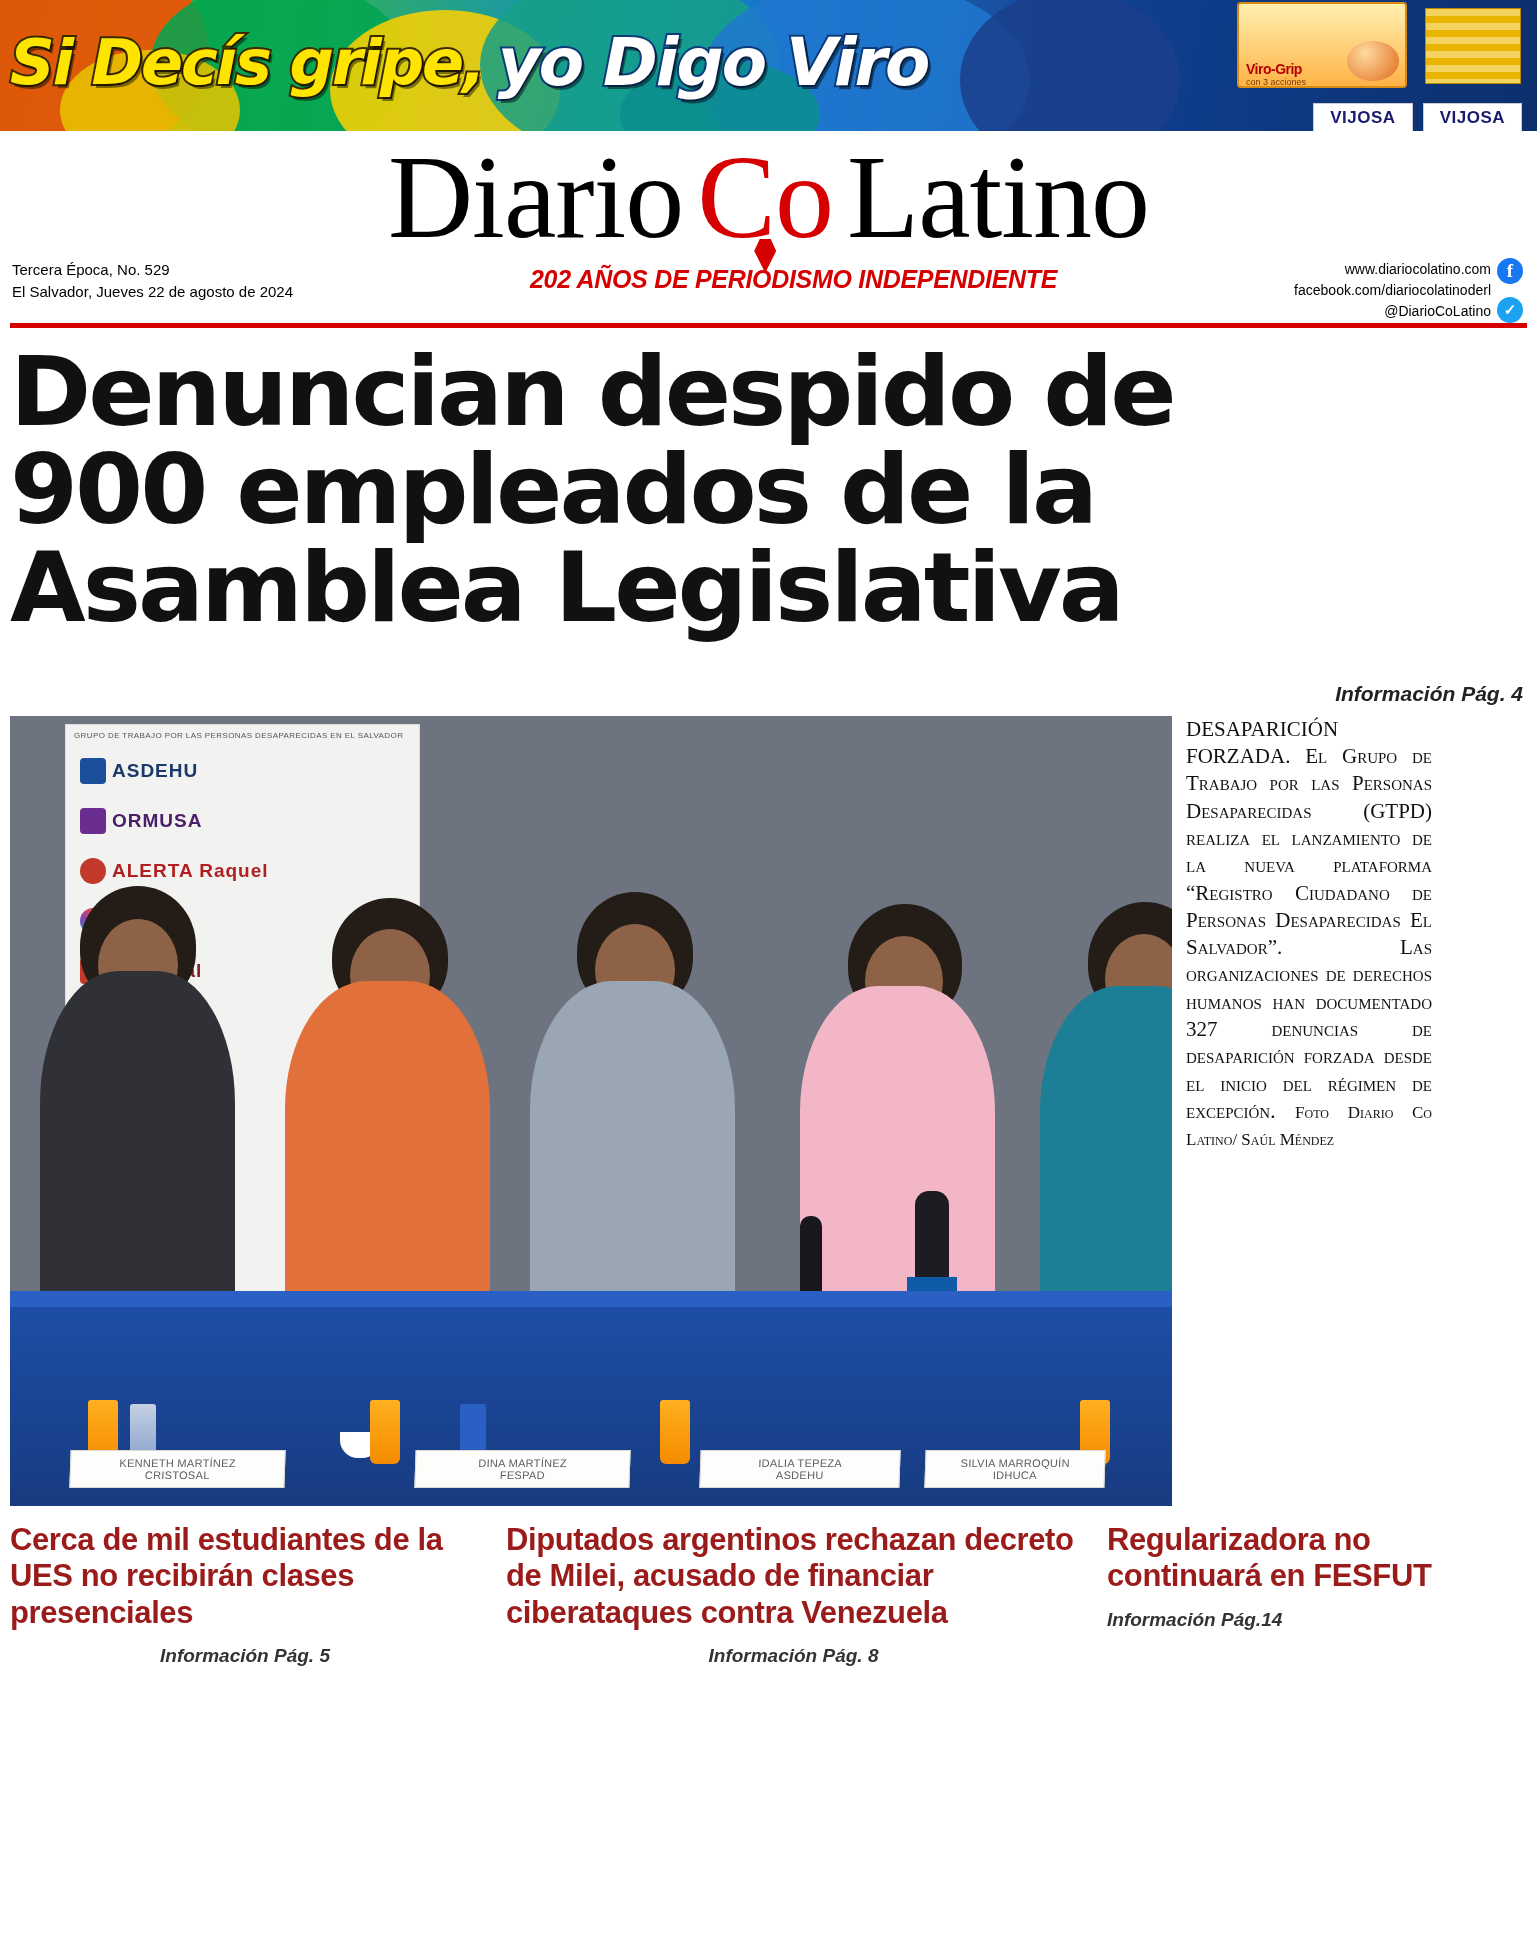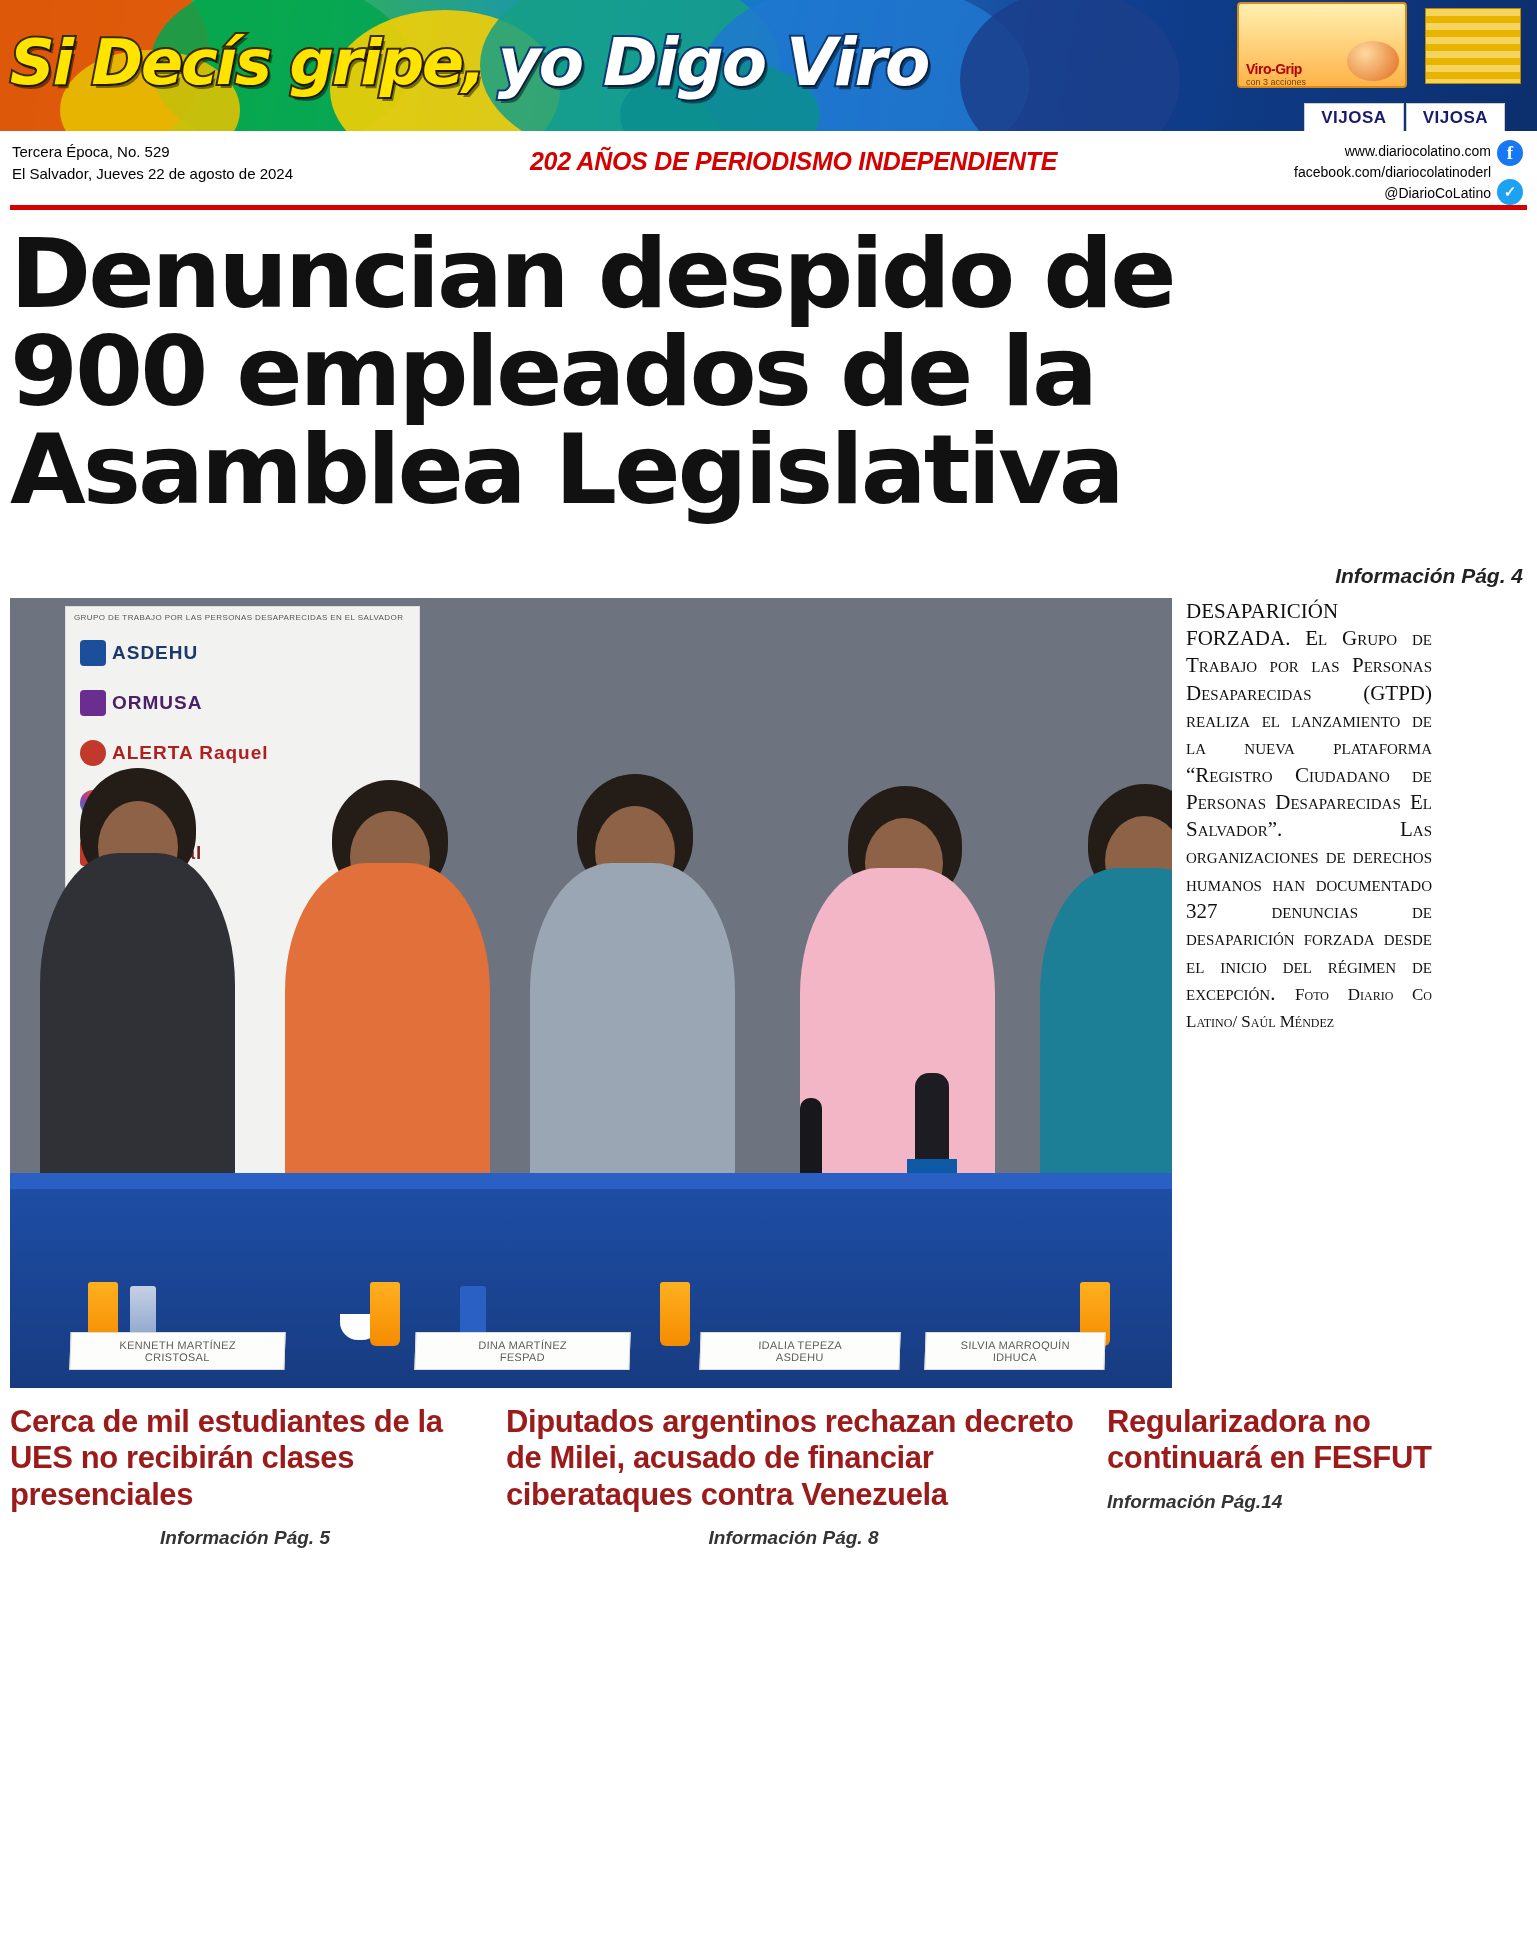--- a/index.html
+++ b/index.html
@@ -79,21 +79,21 @@
     position:absolute; right:6px; bottom:5px;
     width:52px; height:40px; border-radius:50%;
     background:radial-gradient(circle at 35% 30%, #ffd9a0, #e06b1c);
   }
   .ad-product .strip {
     position:absolute; right:6px; top:8px; width:96px; height:76px;
     background:repeating-linear-gradient(180deg,#f4d35e 0 7px,#e8b400 7px 14px);
     border:1px solid #b98800;
   }
   .ad-badges {
-    position:absolute; right:22px; bottom:0; display:flex; gap:2px;padding-left:32px;
+    position:absolute; right:5px; bottom:0; display:flex; gap:10px;padding-left:32px;
   }
   .ad-badges .badge {
     background:#ffffff; color:#1a1a6e;
     font-weight:bold; font-size:17px;
     padding:4px 16px; border:1px solid #ccc;
     letter-spacing:.5px;
   }
 
   
   .masthead { padding:6px 0 0 0; }
@@ -337,20 +337,30 @@
         <div class="pill"></div>
       </div>
       <div class="ad-badges">
         <div class="badge">VIJOSA</div>
         <div class="badge">VIJOSA</div>
       </div>
     </div>
   </div>
 
   <div class="masthead">
+    <div class="logo-row">
+      <div class="logo">
+        <span class="w1">Diario</span>
+        <span class="co">
+          <span>Co</span>
+          <span class="drop"></span>
+        </span>
+        <span class="w2">Latino</span>
+      </div>
+    </div>
 
     <div class="info-row">
       <div class="edition">
         <div>Tercera Época,  No. 529</div>
         <div>El Salvador,  Jueves 22 de agosto de 2024</div>
       </div>
       <div class="slogan">202 AÑOS DE PERIODISMO INDEPENDIENTE</div>
       <div class="social">
         <div>www.diariocolatino.com</div>
         <div>facebook.com/diariocolatinoderl</div>

